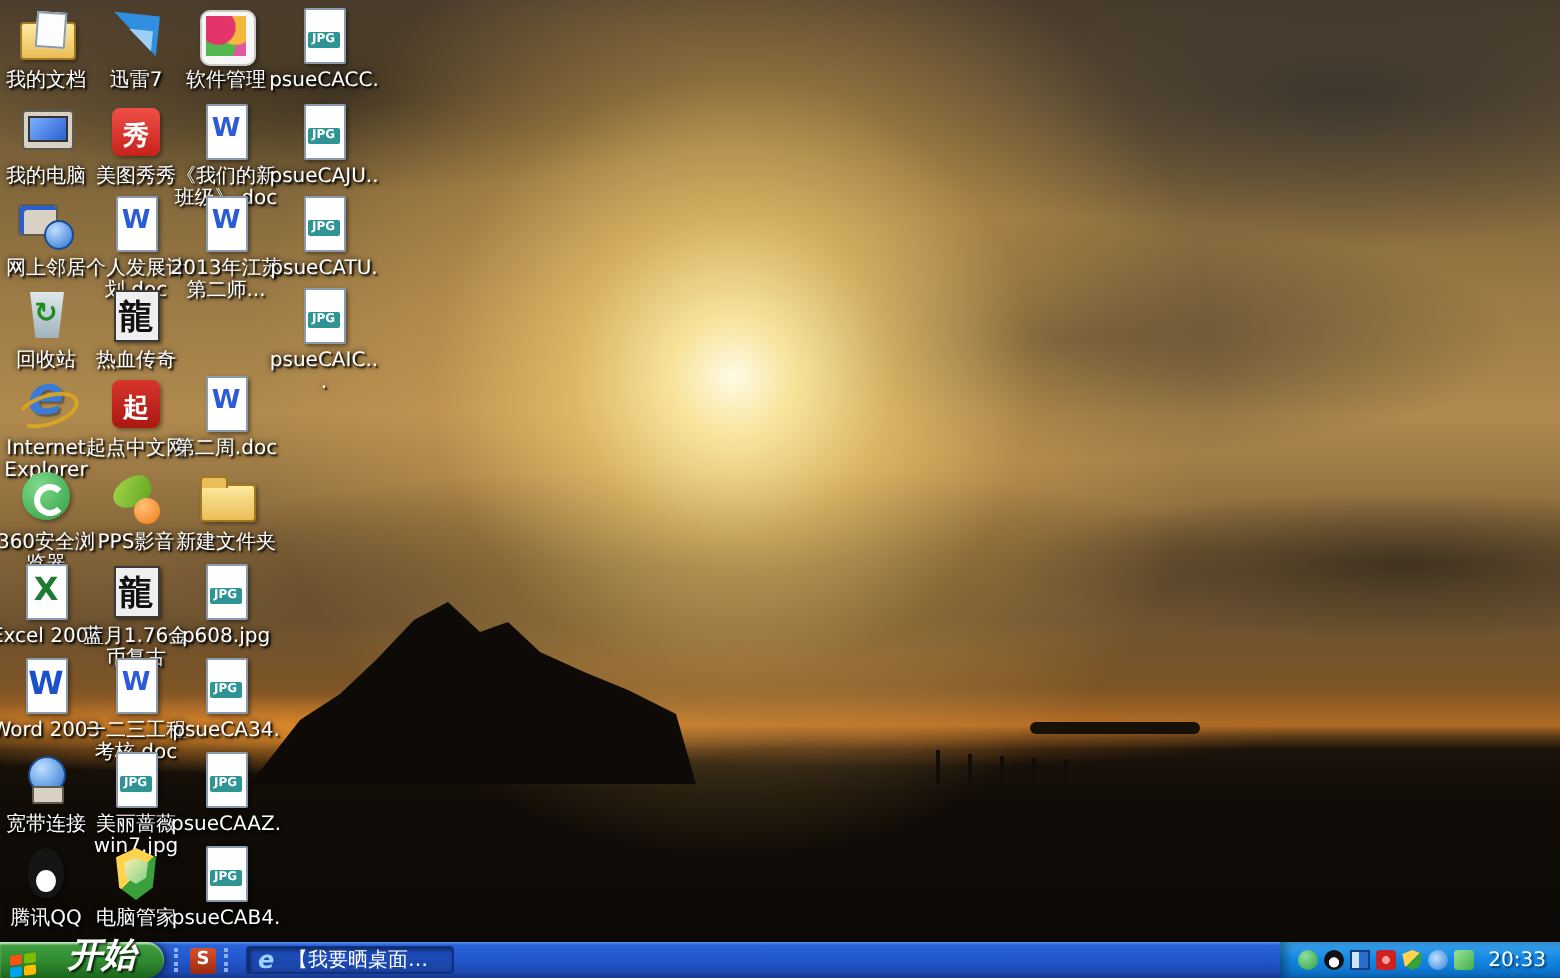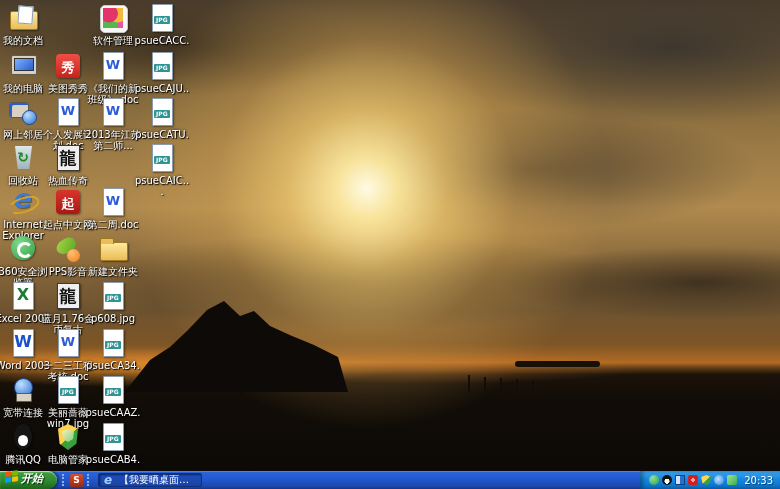--- a/index.html
+++ b/index.html
@@ -141,24 +141,24 @@
     background:linear-gradient(135deg,#ffd34d 0 50%,#39a03c 50% 100%);
     box-shadow:1px 1px 2px rgba(0,0,0,.5);}
   .i-pc-manager::after{content:"";position:absolute;left:10px;top:8px;width:12px;height:13px;
     clip-path:polygon(50% 0,100% 18%,92% 76%,50% 100%,8% 76%,0 18%);
     background:linear-gradient(135deg,#fff0b0,#7fd08a);}
 
   
   .taskbar{position:absolute;left:0;bottom:0;width:780px;height:18px;display:flex;
     align-items:stretch;
     background:linear-gradient(180deg,#5a95f2 0%,#2a64d8 8%,#2258cf 45%,#1c48b0 85%,#143685 100%);}
-  .start-button{display:flex;align-items:flex-start;gap:3px;padding:0 14px 0 5px;
+  .start-button{display:flex;align-items:flex-end;gap:16px;padding:0 14px 0 5px;
     background:linear-gradient(180deg,#8cd08c 0%,#3f9c3f 10%,#2f8a2f 55%,#1e681e 95%);
     border-radius:0 9px 9px 0;box-shadow:inset 0 1px 1px rgba(255,255,255,.5),2px 0 3px rgba(0,0,0,.45);
-    color:#fff;font-style:italic;font-weight:bold;font-size:11px;
+    color:#fff;font-style:italic;font-weight:bold;font-size:17px;
     text-shadow:1px 1px 1px rgba(0,0,0,.7);cursor:pointer;}
   .flag{width:13px;height:12px;display:grid;grid-template-columns:6px 6px;
     grid-template-rows:5px 5px;gap:1px;transform:skewY(-8deg);}
   .flag span{border-radius:1px;}
   .flag .f1{background:#f65314}.flag .f2{background:#7cbb00}
   .flag .f3{background:#00a1f1}.flag .f4{background:#ffbb00}
   .quick-launch{display:flex;align-items:center;gap:4px;padding:0 5px;}
   .ql-sep{width:2px;height:12px;border-left:2px dotted #8fb0ef;}
   .ql-icon{width:13px;height:13px;background:linear-gradient(180deg,#d8502a,#9c2a10);
     border-radius:2px;color:#fff;font-size:9px;font-weight:bold;line-height:13px;
@@ -201,20 +201,24 @@
       <rect x="516" y="379" width="2" height="13" fill="#120d08"></rect>
       <rect x="532" y="380" width="2" height="12" fill="#120d08"></rect>
     </svg>
   </div>
 
   <div class="icons-layer" id="icons-layer">
       <div class="desktop-icon" style="left: -5px; top: 2px;">
         <div class="ico i-my-documents"></div>
         <div class="icon-label">我的文档</div>
       </div>
+      <div class="desktop-icon" style="left: 40px; top: 2px;">
+        <div class="ico i-thunder"></div>
+        <div class="icon-label">迅雷7</div>
+      </div>
       <div class="desktop-icon" style="left: 85px; top: 2px; font-family: Liberation Serif, serif;">
         <div class="ico i-software-manager"></div>
         <div class="icon-label">软件管理</div>
       </div>
       <div class="desktop-icon" style="left: 134px; top: 2px;">
         <div class="ico i-jpg-file">
           <span class="glyph">JPG</span>
         </div>
         <div class="icon-label">psueCACC...</div>
       </div>

